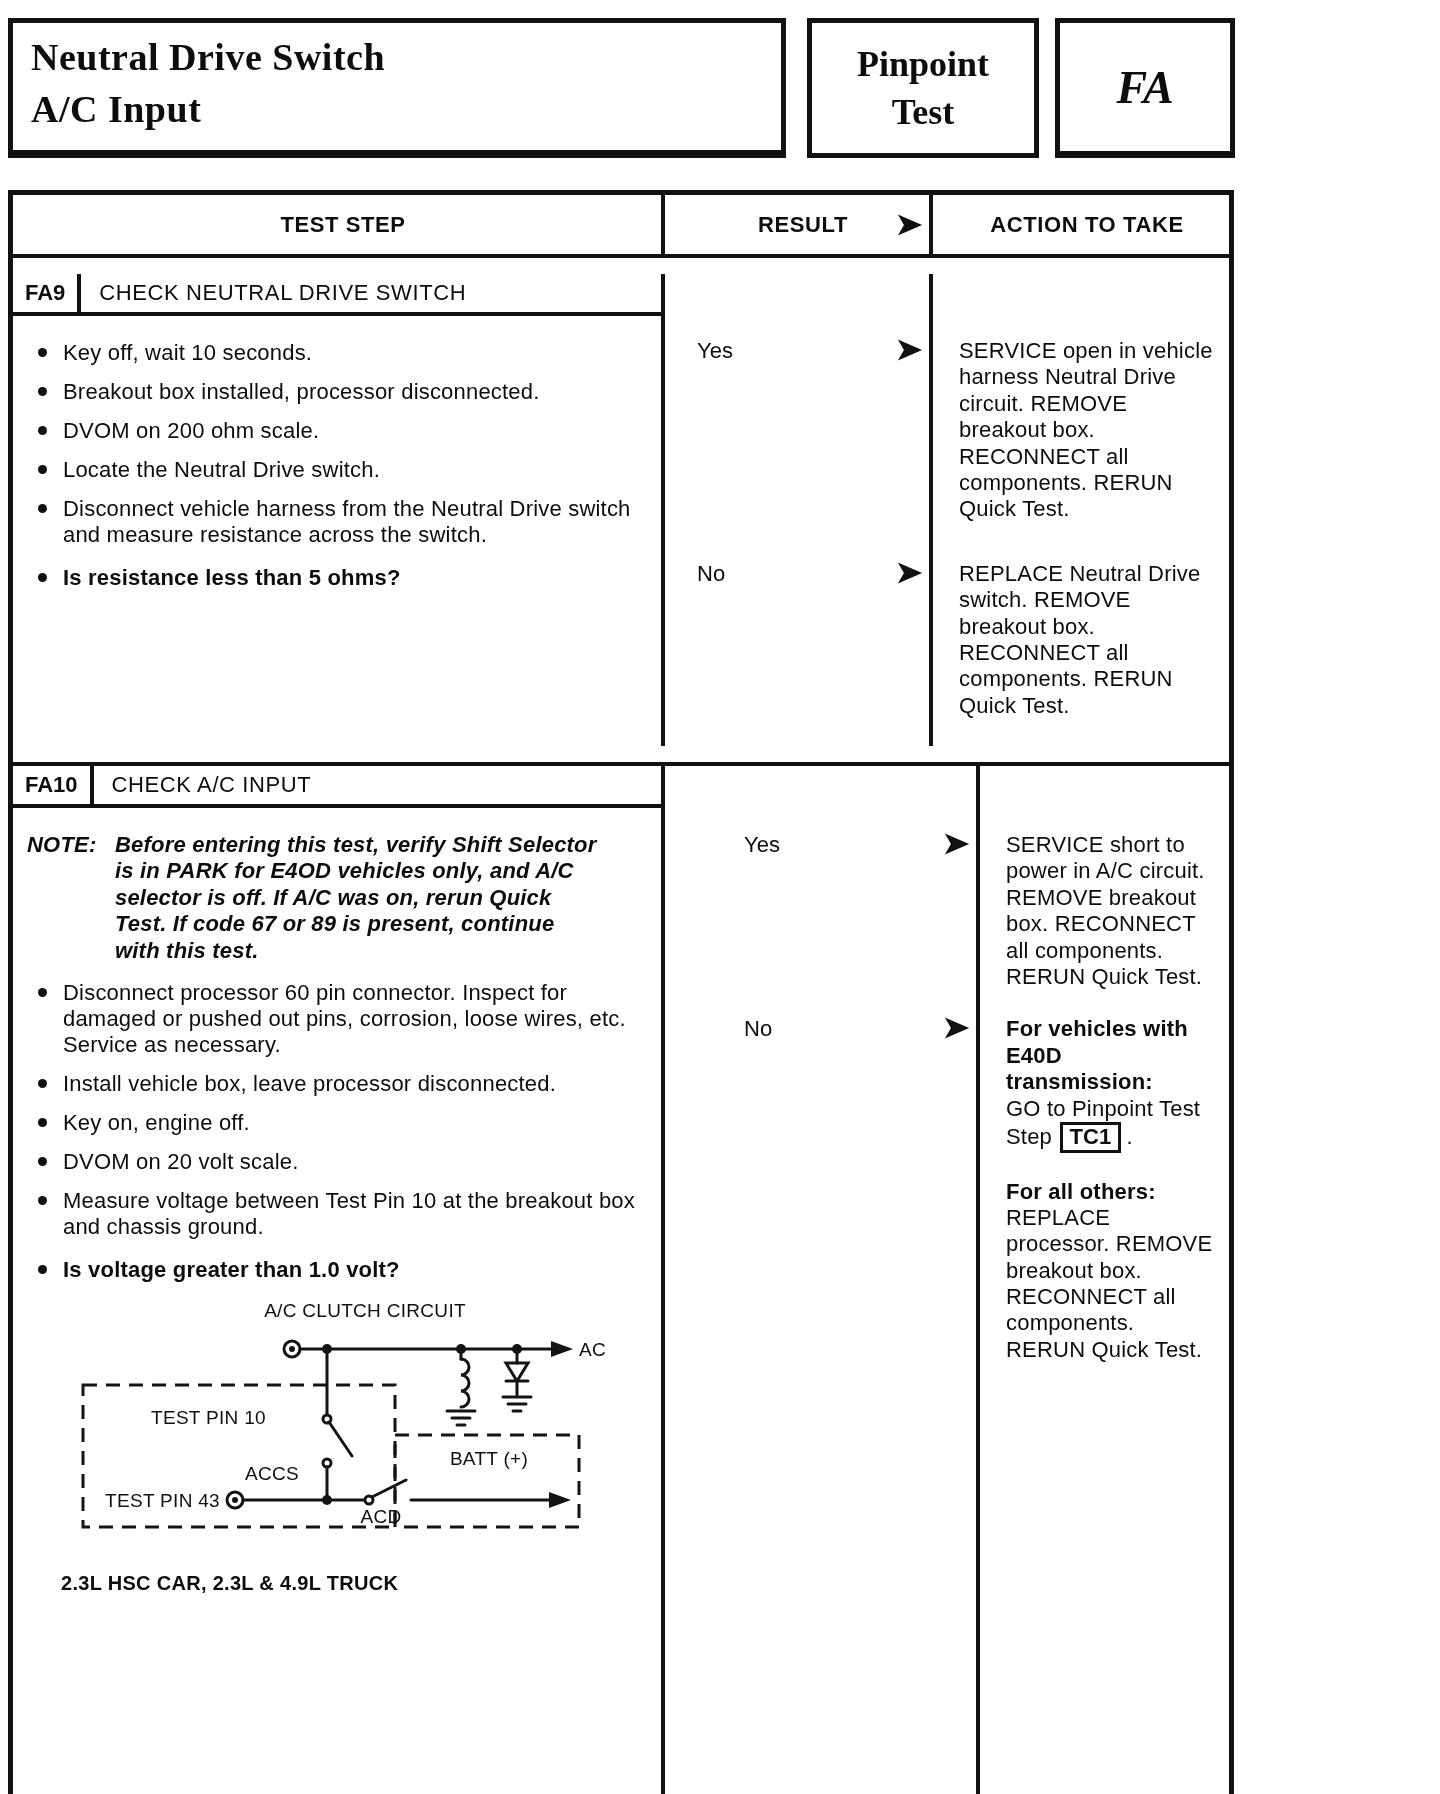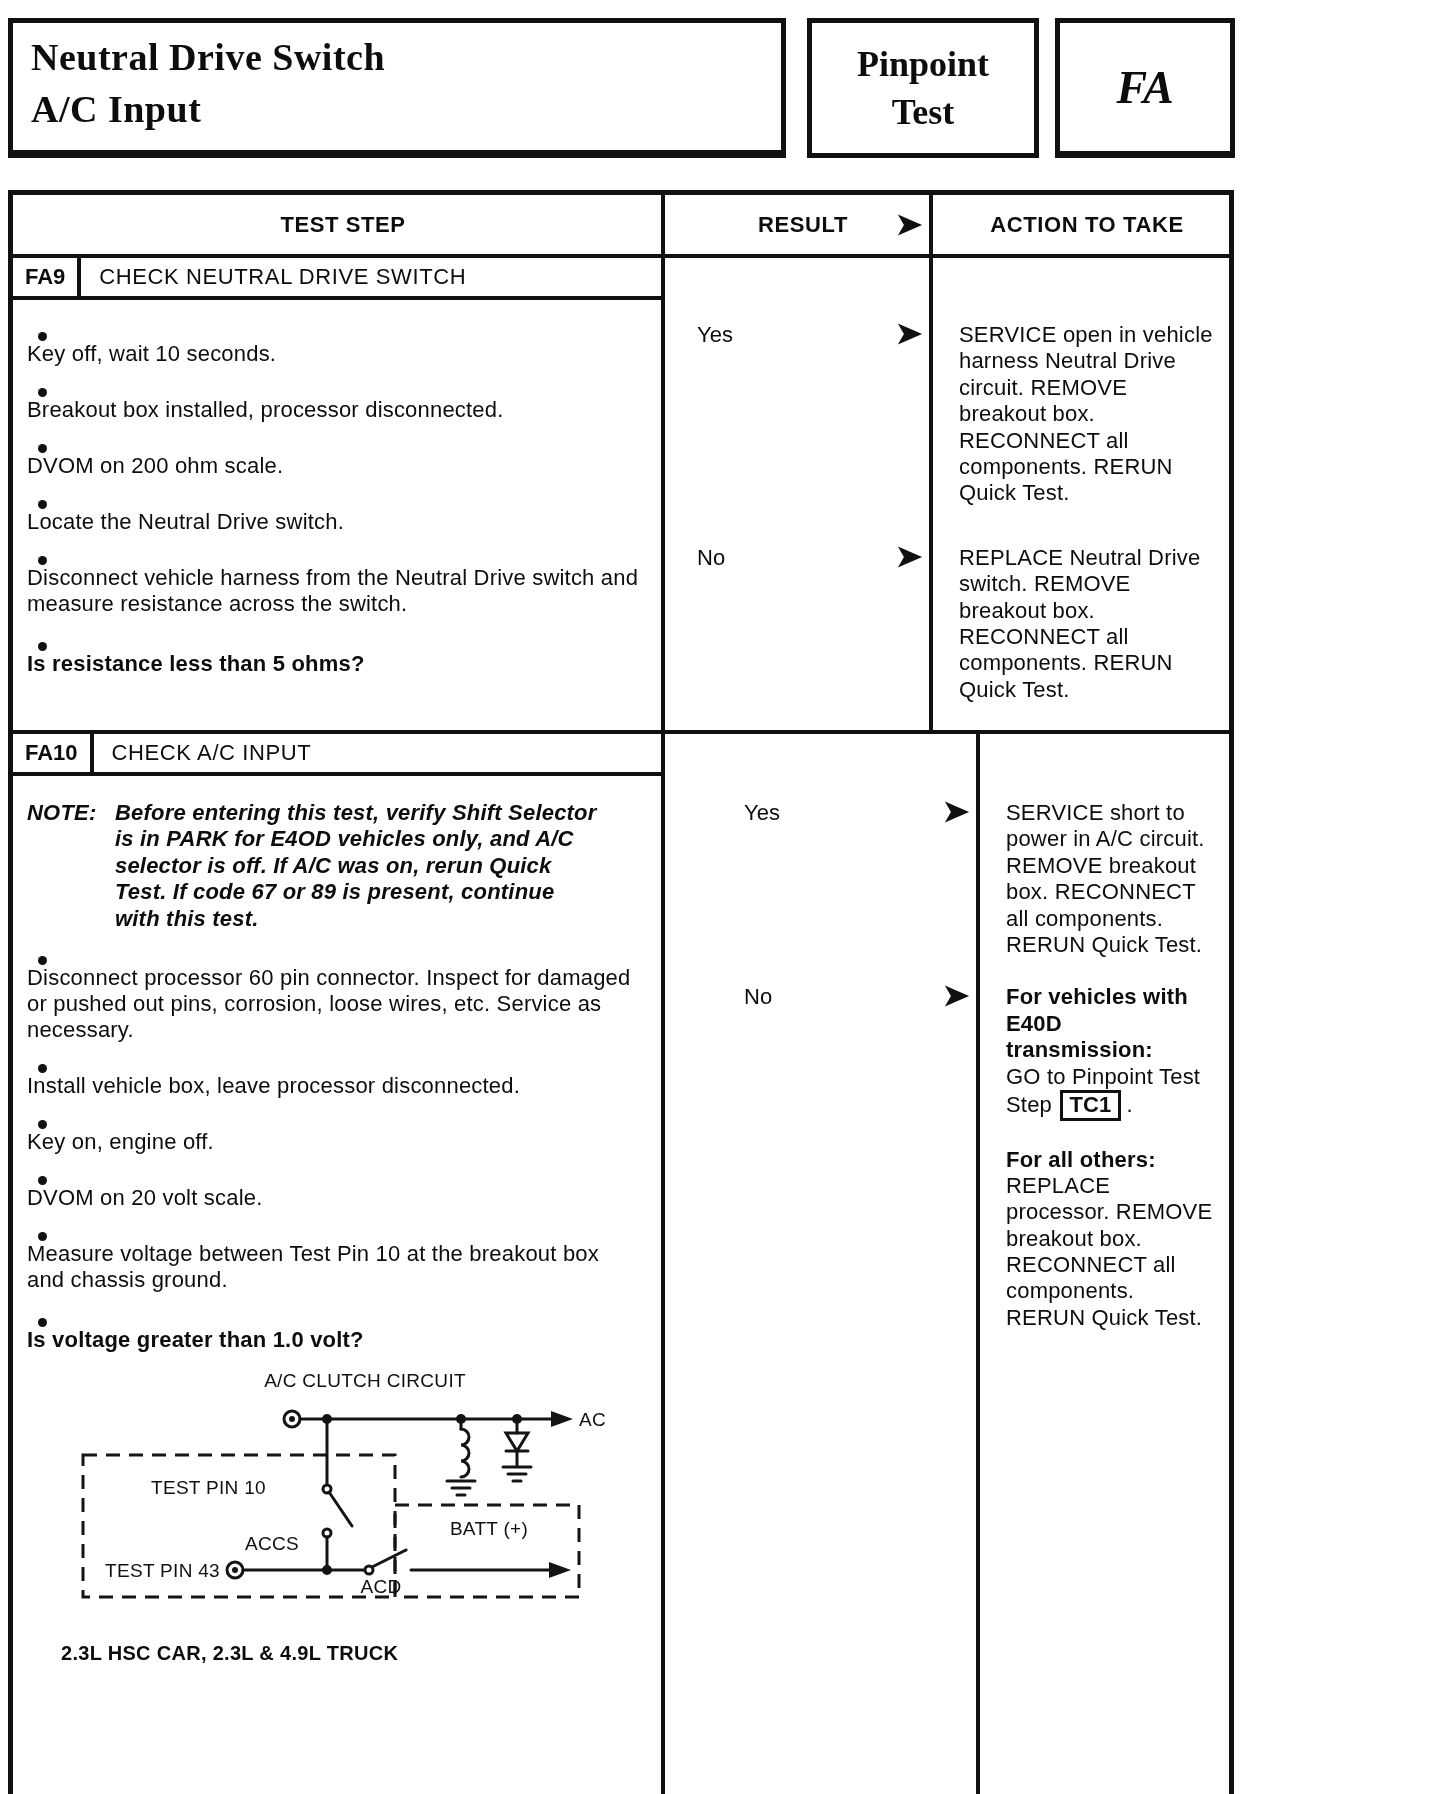--- a/index.html
+++ b/index.html
@@ -34,37 +34,37 @@
   .code-text { font-family:"Liberation Serif", serif; font-weight:bold; font-size:46px;font-style:italic; }
 
   
   .main-table { border:5px solid #111; width:1226px; }
   .thead { display:grid; grid-template-columns:652px 268px 1fr; border-bottom:4px solid #111; }
   .th { padding:17px 0 16px 0; text-align:center; font-weight:bold; font-size:22px; letter-spacing:0.6px;margin-left:12px; }
   .th-test { border-right:4px solid #111; }
   .th-result { border-right:4px solid #111; position:relative; }
   .th-result .arrow { position:absolute; right:6px; top:50%; transform:translateY(-50%); }
 
-  .section { display:grid; grid-template-columns:652px 1fr; }
+  .section { display:grid; grid-template-columns:652px 1fr;margin-top:16px; }
   .section + .section { border-top:4px solid #111; }
   .section-fa9 { min-height:472px; }
   .section-fa10 { min-height:1070px;gap:47px; }
   .sec-left { border-right:4px solid #111; }
   .sec-right { position:relative; }
   .sec-right::before {
     content:""; position:absolute; left:264px; top:0; bottom:0;
     width:4px; background:#111;
   }
 
   .sec-titlebar { display:flex; border-bottom:4px solid #111; align-items:stretch; }
   .sec-id { font-weight:bold; font-size:22px; padding:6px 12px; border-right:4px solid #111; }
   .sec-title { font-size:22px; letter-spacing:0.6px; padding:6px 0 6px 18px; align-self:center; }
 
   .sec-body { padding:24px 22px 0 14px; font-size:22px; line-height:1.18; letter-spacing:0.2px; }
-  .step { display:flex; margin-bottom:13px;flex-direction:column; }
+  .step { display:flex; margin-bottom:13px; }
   .bullet { width:9px; height:9px; border-radius:50%; background:#111; margin:8px 16px 0 11px; flex:none; }
   .step-text { display:block; }
   .question { font-weight:bold; margin-top:17px; }
 
   .note-row { display:flex; margin-bottom:16px; font-weight:bold;font-style:italic; }
   .note-label { width:88px; flex:none; }
   .note-text { width:486px; line-height:1.2; }
 
   
   .result-row { display:grid; grid-template-columns:268px 1fr; font-size:22px; line-height:1.2; }

